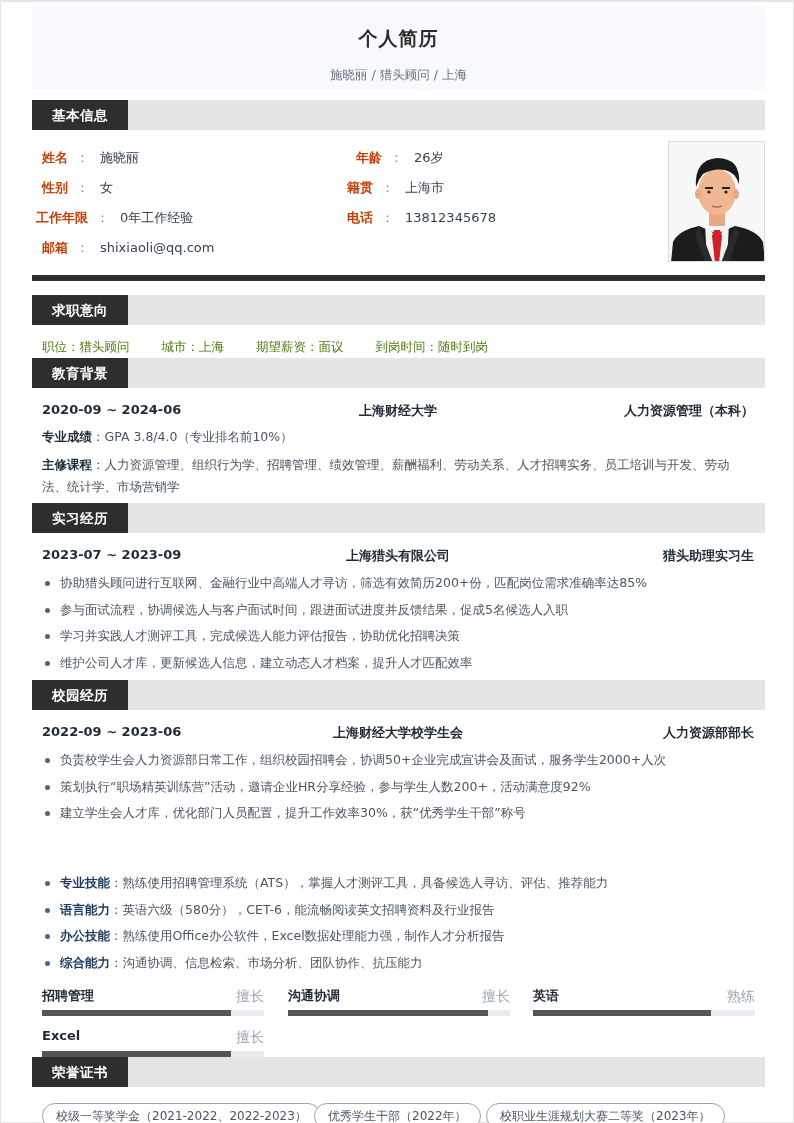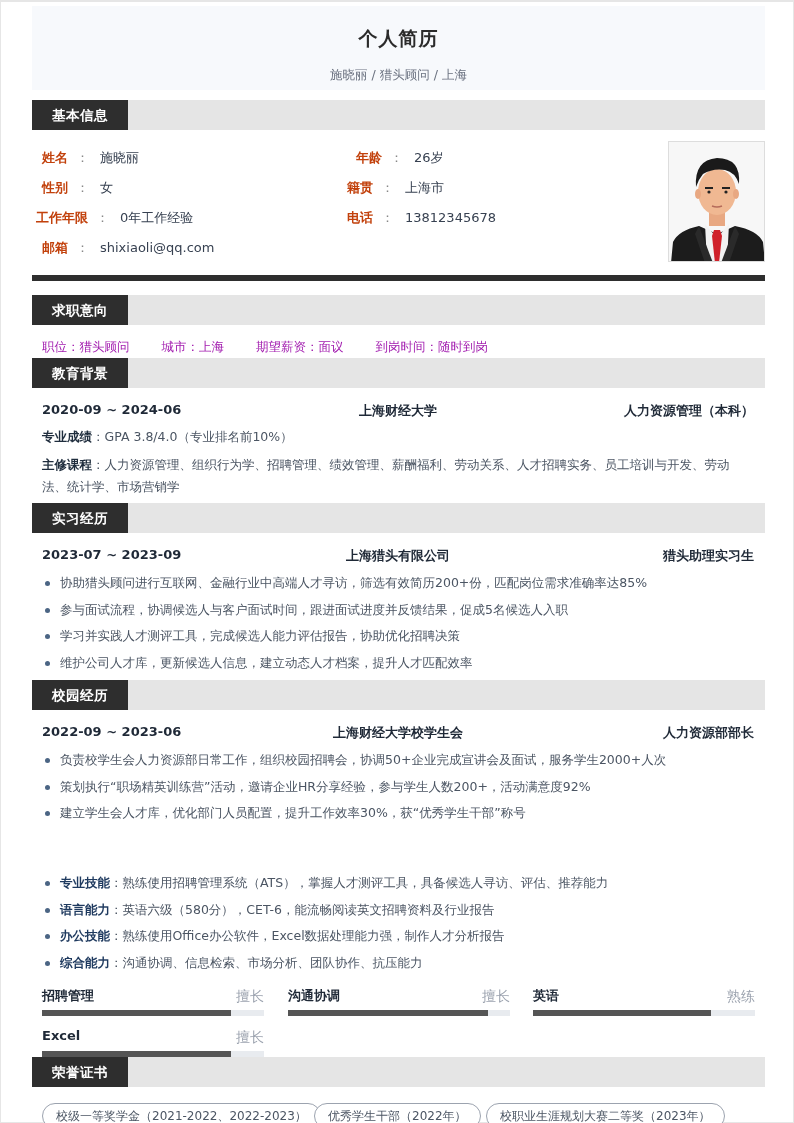--- a/index.html
+++ b/index.html
@@ -13,21 +13,21 @@
   .sec-head { position: absolute; left: 31px; width: 733px; height: 30px; background: #e5e5e5; }
   .sec-head .tag { position: absolute; left: 0; top: 0; width: 96px; height: 30px; background: #2e2e2e; color: #fff; font-size: 13.5px; font-weight: bold; line-height: 30px; text-align: center; letter-spacing: 0.5px; }
 
   .kv { position: absolute; font-size: 13px; color: #374151; white-space: nowrap; }
   .kv .k { font-weight: bold; color: #c2410c; }
   .kv .c { color: #888; margin: 0 11px 0 8px; }
 
   .photo { position: absolute; left: 667px; top: 139px; width: 97px; height: 121px; border: 1px solid #ddd; background: #f8f8f8; overflow: hidden; }
   .divider { position: absolute; left: 31px; top: 273px; width: 733px; height: 6px; background: #2e2e2e; }
 
-  .intent { position: absolute; left: 41px; top: 337px; font-size: 12.5px; color: #a21caf; white-space: nowrap; }
+  .intent { position: absolute; left: 41px; top: 337px; font-size: 12.5px; color: #4d7c0f; white-space: nowrap; }
   .intent span { margin-right: 28px; }
 
   .row3 { position: absolute; left: 41px; width: 712px; height: 18px; font-size: 13px; font-weight: bold; color: #1f2937; }
   .row3 .l { position: absolute; left: 0; top: 0; }
   .row3 .m { position: absolute; left: 0; right: 0; top: 0; text-align: center; }
   .row3 .r { position: absolute; right: 0; top: 0; }
 
   .line { position: absolute; left: 41px; width: 712px; font-size: 12.5px; color: #4b5563; line-height: 22px; }
   .line b { color: #1f2d3d; }
 

